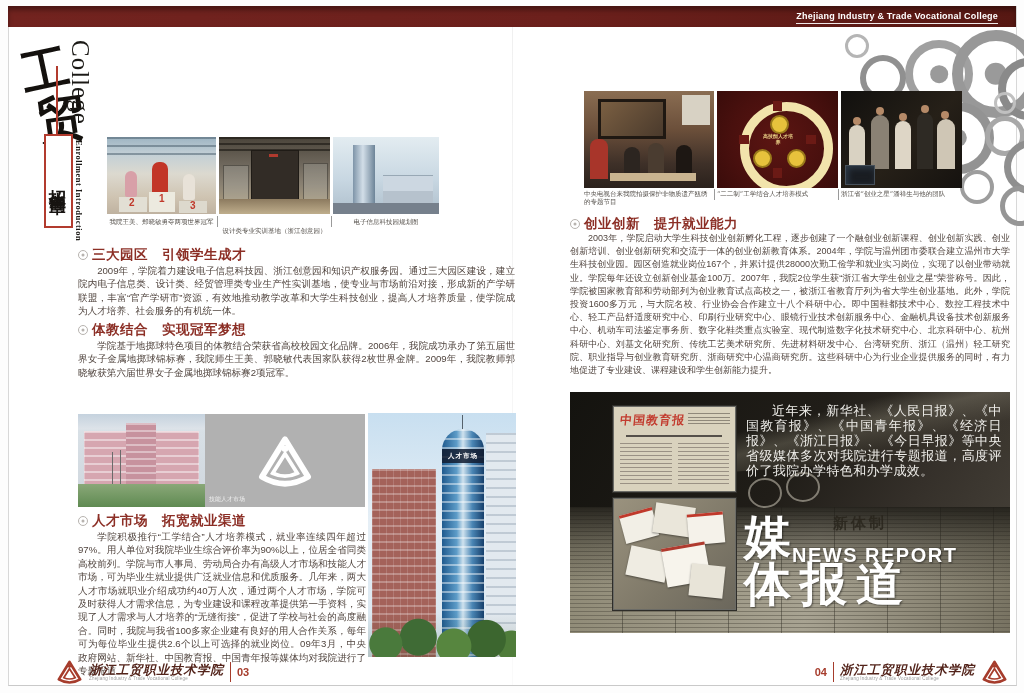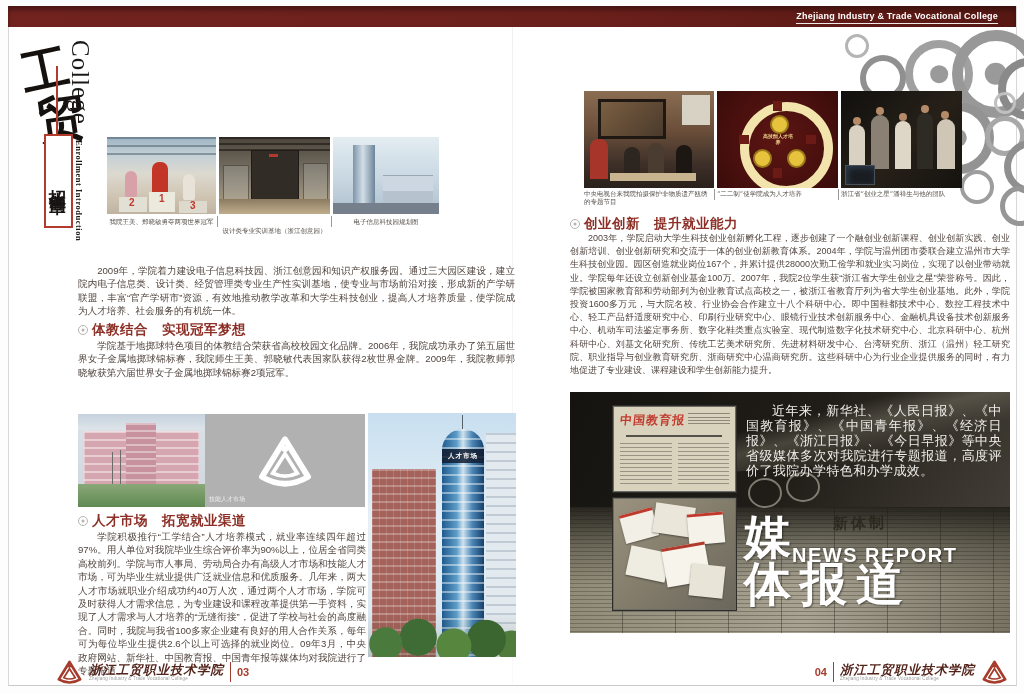--- a/index.html
+++ b/index.html
@@ -134,20 +134,24 @@
     <div class="blk" style="left:20px;top:8px;width:22px;height:58px;background:linear-gradient(90deg,#7e94a8,#d2dee8 45%,#6d8498),repeating-linear-gradient(180deg,rgba(255,255,255,.35) 0 1px,transparent 1px 4px);"></div>
     <div class="blk" style="left:50px;top:38px;width:50px;height:27px;background:#ccd7e1;border-top:1px solid #98a8b5;box-shadow:inset 0 -12px 0 rgba(140,155,170,.35);"></div>
     <div class="blk" style="left:0;top:66px;width:106px;height:11px;background:#76808c;"></div>
   </div>
   <div class="cap capc" style="left:107px;top:218px;width:109px;">我院王美、郑晓敏勇夺两项世界冠军</div>
   <div class="cap capc" style="left:219px;top:218px;width:111px;margin-top:9px;">设计类专业实训基地（浙江创意园）</div>
   <div class="cap capc" style="left:333px;top:218px;width:106px;">电子信息科技园规划图</div>
   <div class="capdiv" style="left:217px;top:216px;"></div>
   <div class="capdiv" style="left:331px;top:216px;"></div>
 
+  <div class="sec" style="left:78px;top:246px;">
+    <span class="bullet"></span>
+    <span class="sectitle">三大园区　引领学生成才</span>
+  </div>
   <div class="para cjkbody" style="left:78px;top:264px;width:437px;">2009年，学院着力建设电子信息科技园、浙江创意园和知识产权服务园。通过三大园区建设，建立院内电子信息类、设计类、经贸管理类专业生产性实训基地，使专业与市场前沿对接，形成新的产学研联盟，丰富“官产学研市”资源，有效地推动教学改革和大学生科技创业，提高人才培养质量，使学院成为人才培养、社会服务的有机统一体。</div>
 
   <div class="sec" style="left:78px;top:321px;">
     <span class="bullet"></span>
     <span class="sectitle">体教结合　实现冠军梦想</span>
   </div>
   <div class="para cjkbody" style="left:78px;top:339px;width:437px;">学院基于地掷球特色项目的体教结合荣获省高校校园文化品牌。2006年，我院成功承办了第五届世界女子金属地掷球锦标赛，我院师生王美、郭晓敏代表国家队获得2枚世界金牌。2009年，我院教师郭晓敏获第六届世界女子金属地掷球锦标赛2项冠军。</div>
 
   <div class="ph" style="left:78px;top:414px;width:127px;height:93px;background:linear-gradient(180deg,#c5d2de 0%,#dde3e9 16%,#d8e0e6 18%,#cfd6dd 100%);">
     <div class="blk" style="left:6px;top:17px;width:115px;height:55px;background:#d6a6b0;box-shadow:inset 0 0 0 1px rgba(255,255,255,.3);background-image:repeating-linear-gradient(180deg,rgba(255,255,255,.45) 0 2px,transparent 2px 8px);"></div>
@@ -208,21 +212,21 @@
     <div class="blk" style="left:76px;top:22px;width:16px;height:56px;background:#2e2a24;border-radius:8px 8px 0 0;"></div>
     <div class="blk" style="left:96px;top:28px;width:18px;height:50px;background:#cfc6b5;border-radius:9px 9px 0 0;"></div>
     <div class="blk" style="left:12px;top:26px;width:8px;height:8px;border-radius:50%;background:#b58a68;"></div>
     <div class="blk" style="left:35px;top:16px;width:8px;height:8px;border-radius:50%;background:#b58a68;"></div>
     <div class="blk" style="left:58px;top:22px;width:8px;height:8px;border-radius:50%;background:#b58a68;"></div>
     <div class="blk" style="left:80px;top:14px;width:8px;height:8px;border-radius:50%;background:#b58a68;"></div>
     <div class="blk" style="left:100px;top:20px;width:8px;height:8px;border-radius:50%;background:#b58a68;"></div>
     <div class="blk" style="left:4px;top:74px;width:28px;height:18px;background:#1a1d22;border:1px solid #46505a;box-shadow:inset 2px 2px 6px #2e3c4a;"></div>
   </div>
   <div class="cap" style="left:584px;top:190px;width:128px;">中央电视台来我院拍摄保护非物质遗产瓯绣的专题节目</div>
-  <div class="cap" style="left:717px;top:190px;width:119px;">“二二制”使学院成为人才培养</div>
+  <div class="cap" style="left:717px;top:190px;width:119px;">“二二制”工学结合人才培养模式</div>
   <div class="cap" style="left:841px;top:190px;width:121px;">浙江省“创业之星”潘祥生与他的团队</div>
   <div class="capdiv" style="left:714px;top:189px;"></div>
   <div class="capdiv" style="left:838px;top:189px;"></div>
 
   <div class="sec" style="left:570px;top:215px;">
     <span class="bullet"></span>
     <span class="sectitle">创业创新　提升就业能力</span>
   </div>
   <div class="para" style="left:570px;top:232px;width:440px;font-size:9px;line-height:13.2px;">2003年，学院启动大学生科技创业创新孵化工程，逐步创建了一个融创业创新课程、创业创新实践、创业创新培训、创业创新研究和交流于一体的创业创新教育体系。2004年，学院与温州团市委联合建立温州市大学生科技创业园。园区创造就业岗位167个，并累计提供28000次勤工俭学和就业实习岗位，实现了以创业带动就业。学院每年还设立创新创业基金100万。2007年，我院2位学生获“浙江省大学生创业之星”荣誉称号。因此，学院被国家教育部和劳动部列为创业教育试点高校之一，被浙江省教育厅列为省大学生创业基地。此外，学院投资1600多万元，与大院名校、行业协会合作建立十八个科研中心。即中国鞋都技术中心、数控工程技术中心、轻工产品舒适度研究中心、印刷行业研究中心、眼镜行业技术创新服务中心、金融机具设备技术创新服务中心、机动车司法鉴定事务所、数字化鞋类重点实验室、现代制造数字化技术研究中心、北京科研中心、杭州科研中心、刘基文化研究所、传统工艺美术研究所、先进材料研发中心、台湾研究所、浙江（温州）轻工研究院、职业指导与创业教育研究所、浙商研究中心温商研究所。这些科研中心为行业企业提供服务的同时，有力地促进了专业建设、课程建设和学生创新能力提升。</div>
 

